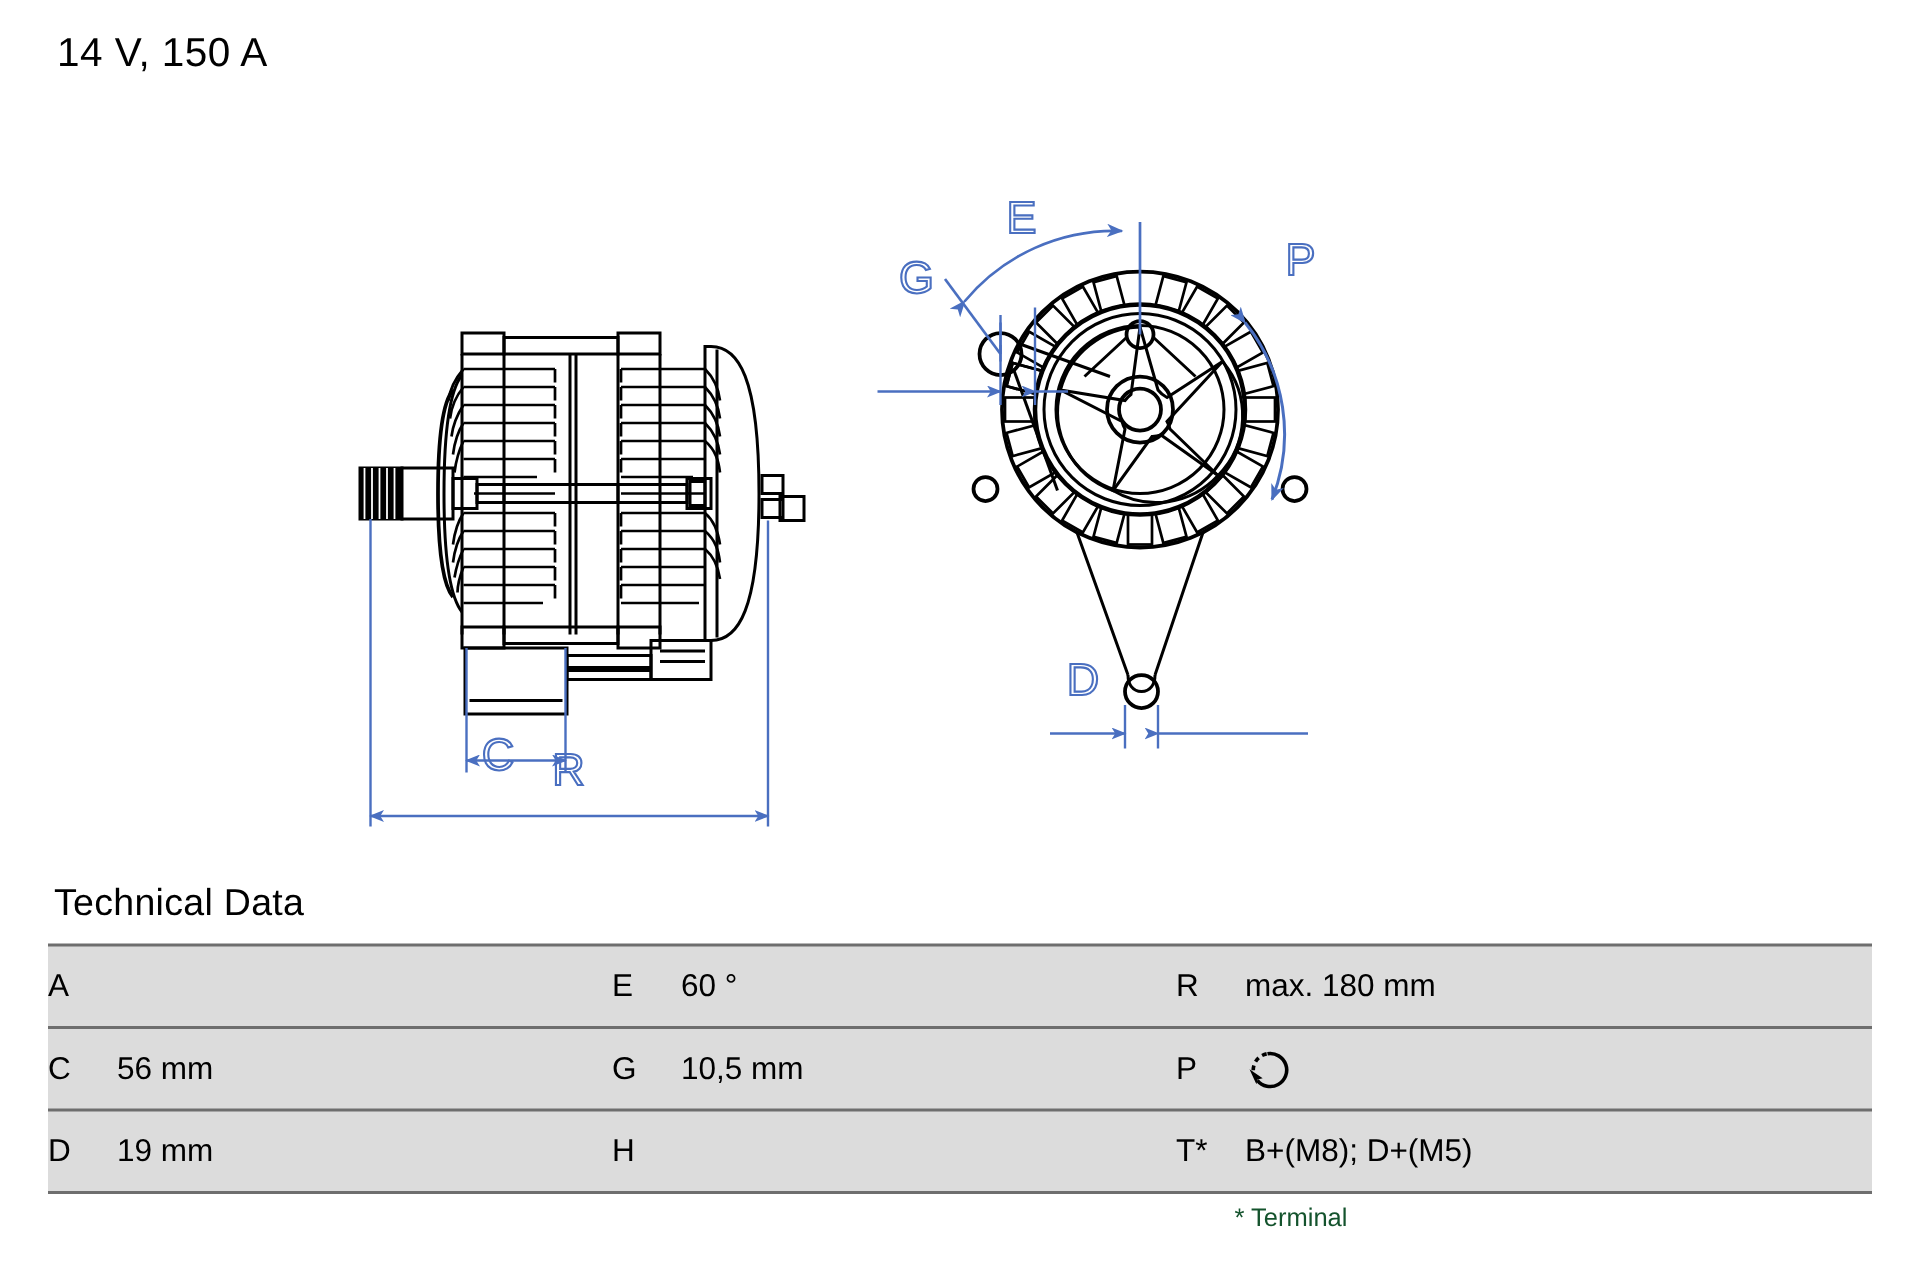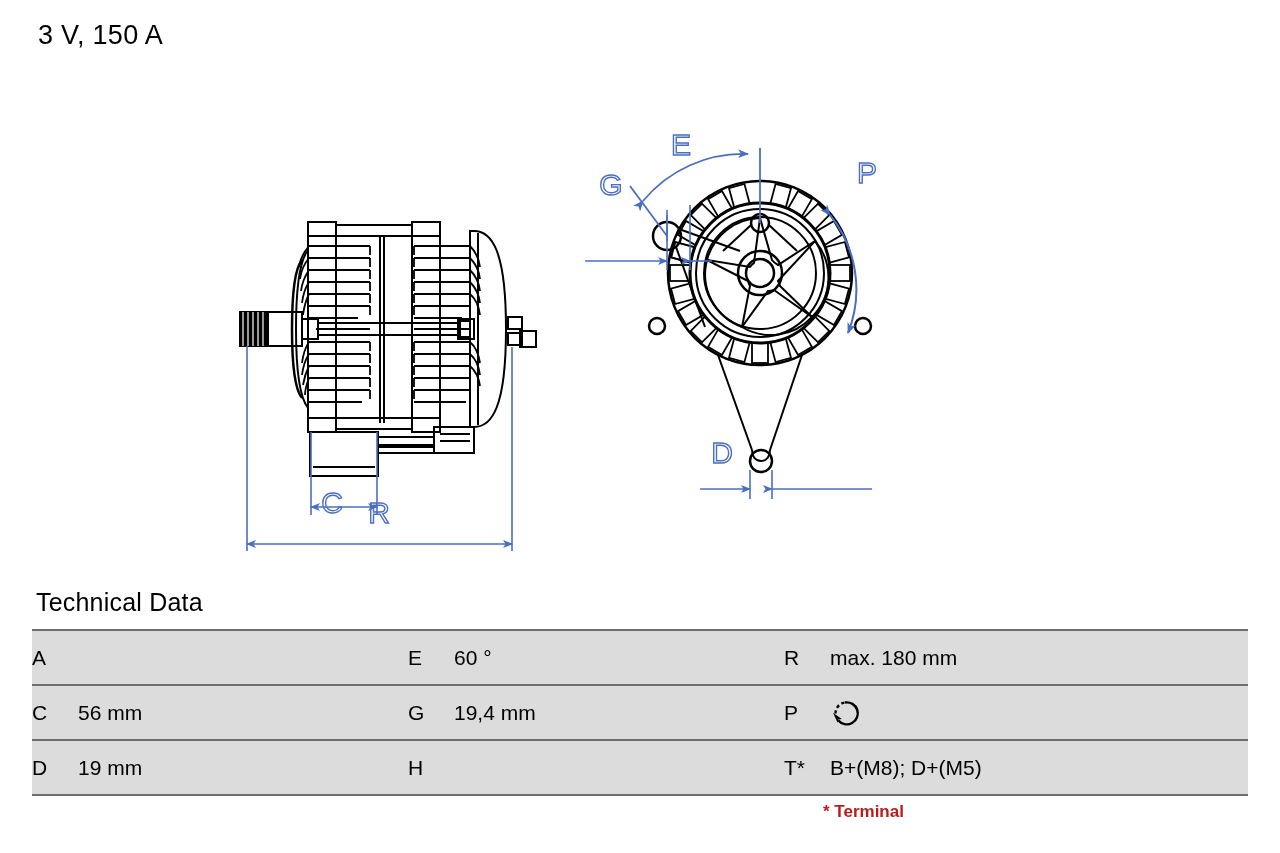--- a/index.html
+++ b/index.html
@@ -94,37 +94,36 @@
     height: 30px;
     margin-top: -2px;
   }
 
   
   #table-footnote {
     position: absolute;
     left: 823px;
     top: 802px;
     font-size: 17px;
-    color: #b91c1c;
+    color: #14532d;
     white-space: nowrap;
-    font-weight: bold;
   }
 
   .dim-label {
     font-family: "Liberation Sans", sans-serif;
     font-size: 30px;
     fill: none;
     stroke: #4a6fc0;
     stroke-width: 1.4;
   }
 </style>
 </head>
 <body>
 
-<div id="spec-title">3 V, 150 A</div>
+<div id="spec-title">14 V, 150 A</div>
 
 <div id="drawing-area">
 <svg width="1280" height="520" viewBox="0 0 1280 520" xmlns="http://www.w3.org/2000/svg">
 
   <defs>
     <marker id="arrR" markerWidth="10" markerHeight="8" refX="9" refY="4" orient="auto" markerUnits="userSpaceOnUse">
       <path d="M0,0 L10,4 L0,8 L2.5,4 z" fill="#4a6fc0"></path>
     </marker>
     <marker id="arrL" markerWidth="10" markerHeight="8" refX="1" refY="4" orient="auto" markerUnits="userSpaceOnUse">
       <path d="M10,0 L0,4 L10,8 L7.5,4 z" fill="#4a6fc0"></path>
@@ -437,21 +436,21 @@
       <td class="val col-a-val"></td>
       <td class="key col-b-key">E</td>
       <td class="val col-b-val">60 °</td>
       <td class="key col-c-key">R</td>
       <td class="val col-c-val">max. 180 mm</td>
     </tr>
     <tr>
       <td class="key col-a-key">C</td>
       <td class="val col-a-val">56 mm</td>
       <td class="key col-b-key">G</td>
-      <td class="val col-b-val">19,4 mm</td>
+      <td class="val col-b-val">10,5 mm</td>
       <td class="key col-c-key">P</td>
       <td class="val col-c-val">
         <span class="rot-icon">
           <svg viewBox="0 0 30 30" width="30" height="30">
 
             <path d="M5.5,16.5 A11 11 0 0 1 15,5.5" fill="none" stroke="#000" stroke-width="2.4" stroke-dasharray="3.2 2.8" stroke-linecap="butt"></path>
 
             <path d="M15,5.5 A11 11 0 1 1 8.2,23.2" fill="none" stroke="#000" stroke-width="2.4" stroke-linecap="butt"></path>
 
             <path d="M3.0,15.8 L11.8,21.9 L8.4,22.6 L7.6,25.8 Z" fill="#000"></path>

